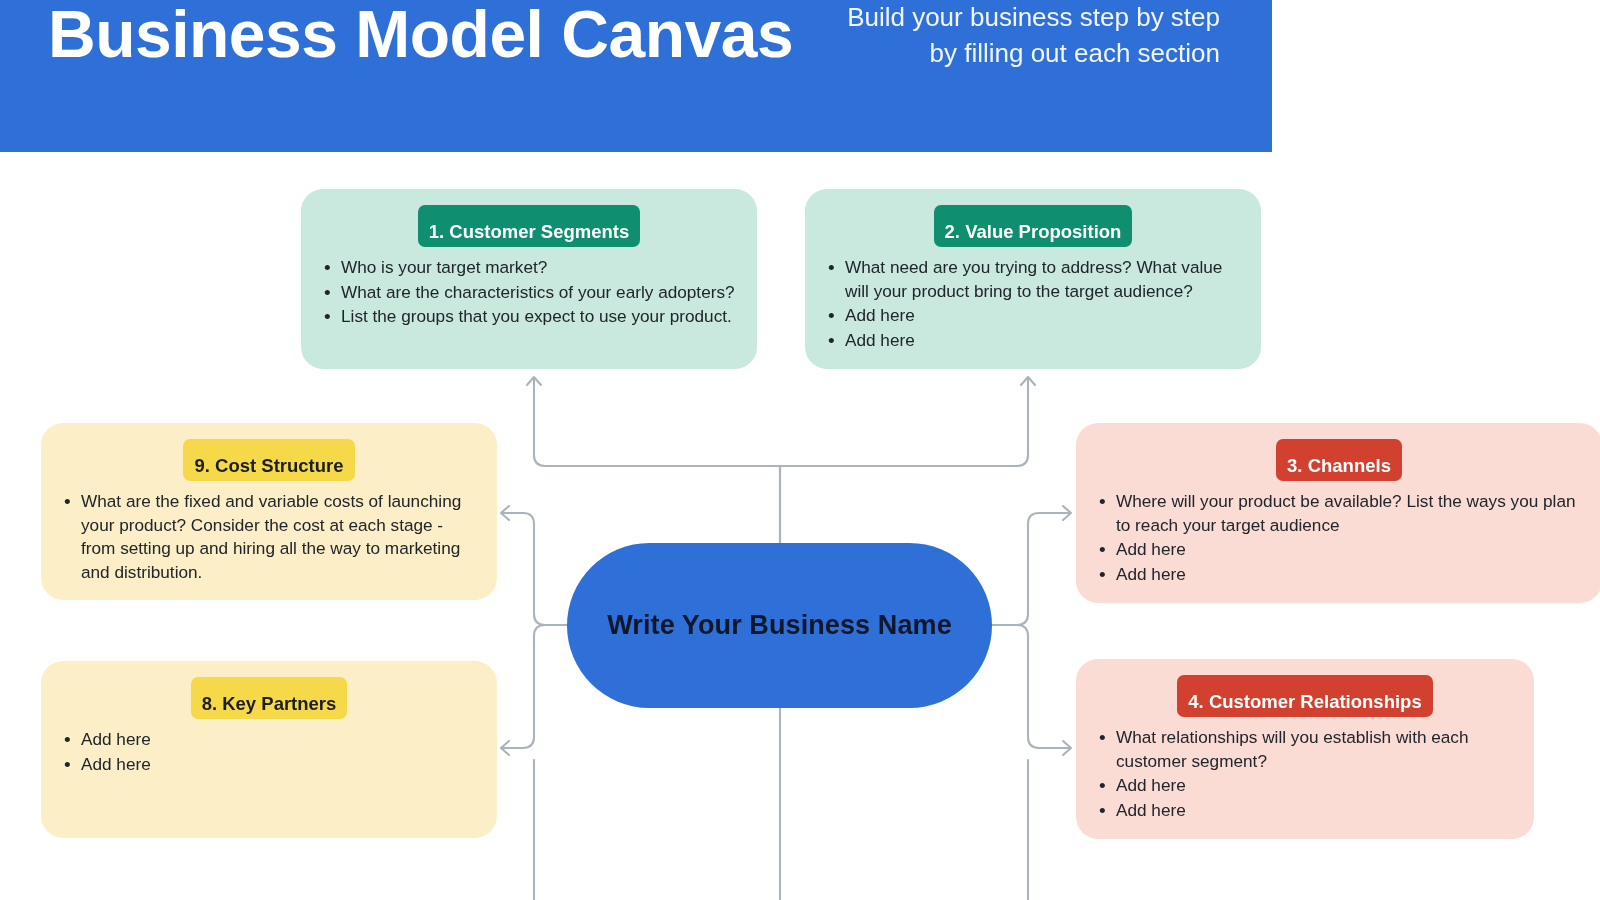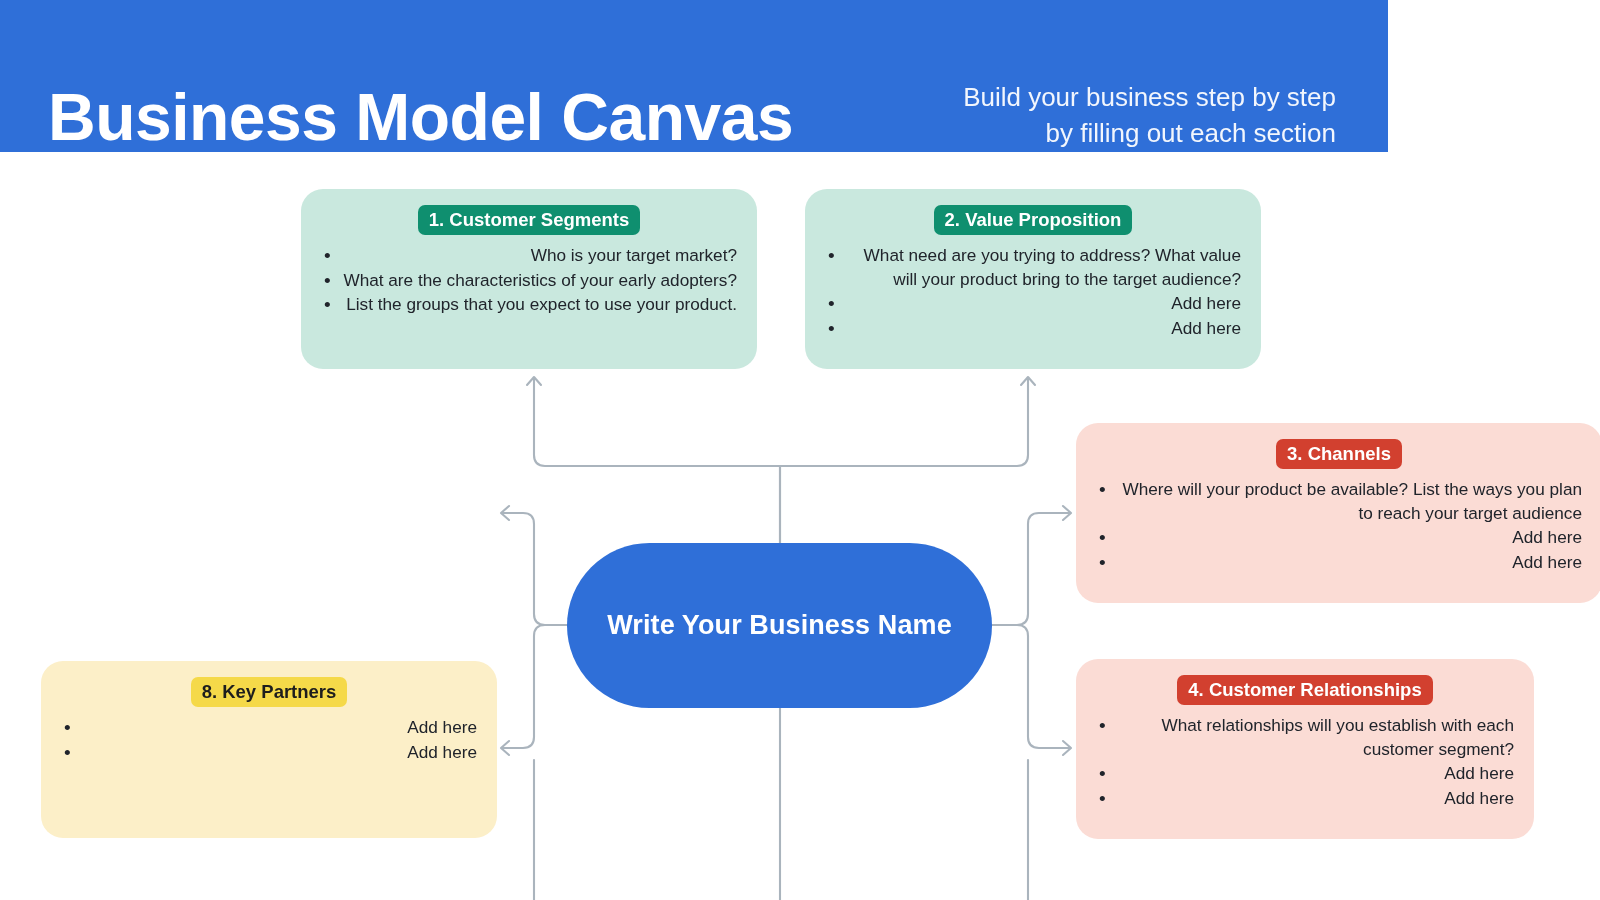--- a/index.html
+++ b/index.html
@@ -4,22 +4,22 @@
 <style>
   * { margin:0; padding:0; box-sizing:border-box; }
   html, body {
     width:1600px; height:900px; overflow:hidden; background:#ffffff;
     font-family:"Liberation Sans", sans-serif;
   }
   #stage { position:relative; width:1600px; height:900px; background:#fff; }
 
   
   .header {
-    position:absolute; left:0; top:0; width:1388px; height:152px;
-    background:#2f6fd8; display:flex; align-items:flex-end;
+    position:absolute; left:0; top:0; width:1272px; height:152px;
+    background:#2f6fd8; display:flex; align-items:flex-start;
     justify-content:space-between; padding:0 52px 0 48px;
   }
   .header-title {
     font-size:66px; font-weight:bold; color:#ffffff;
     letter-spacing:-0.5px; line-height:1.05; white-space:nowrap;
   }
   .header-subtitle {
     font-size:26px; color:#f2f6fd; line-height:1.38;
     text-align:right; white-space:pre-line;
   }
@@ -28,31 +28,31 @@
   #connectors { position:absolute; left:0; top:0; width:1600px; height:900px; }
 
   
   .card { position:absolute; border-radius:22px; padding:16px 20px 18px; }
   .card.teal   { background:#c9e8de; }
   .card.pink   { background:#fbdcd5; }
   .card.cream  { background:#fcefc8; }
 
   .badge-row { text-align:center; margin-bottom:9px; }
   .badge {
-    display:inline-block; border-radius:7px; padding:4px 11px 5px;
+    display:inline-block; border-radius:7px; padding:16px 11px 5px;
     font-size:18.5px; font-weight:bold; line-height:1.15; white-space:nowrap;
   }
   .badge.teal-b  { background:#0f8f6f; color:#ffffff; }
   .badge.red-b   { background:#d2402f; color:#ffffff; }
   .badge.yellow-b{ background:#f5d949; color:#1d1d1d; }
 
   .bullets { list-style:none; }
   .bullets li {
     position:relative; padding-left:20px; margin-bottom:1px;
-    font-size:17.2px; line-height:1.37; color:#20242b;text-align:right;
+    font-size:17.2px; line-height:1.37; color:#20242b;
   }
   .bullets li::before {
     content:"\2022"; position:absolute; left:3px; top:-1px;
     font-size:19px; line-height:1.37; color:#20242b;
   }
 
   
   #card-customer-segments { left:301px;  top:189px; width:456px; height:180px; }
   #card-value-proposition { left:805px;  top:189px; width:456px; height:180px; }
   #card-channels          { left:1076px; top:423px; width:526px; height:180px; }
@@ -60,21 +60,21 @@
   #card-cost-structure    { left:41px;   top:423px; width:456px; height:177px; }
   #card-key-partners      { left:41px;   top:661px; width:456px; height:177px; }
 
   
   #center-node {
     position:absolute; left:567px; top:543px; width:425px; height:165px;
     background:#2f6fd8; border-radius:96px;
     display:flex; align-items:center; justify-content:center;
   }
   #center-node .label {
-    font-size:27px; font-weight:bold; color:#ffffff;
+    font-size:27px; font-weight:bold; color:#0f172a;
     letter-spacing:0.1px; white-space:nowrap;
   }
 </style>
 </head>
 <body>
 
 <div id="stage">
 
   <div class="header">
     <div class="header-title">Business Model Canvas</div>
@@ -144,20 +144,28 @@
     <div class="badge-row">
       <span class="badge red-b">4. Customer Relationships</span>
     </div>
     <ul class="bullets">
       <li>What relationships will you establish with each customer segment?</li>
       <li>Add here</li>
       <li>Add here</li>
     </ul>
   </div>
 
+  <div class="card cream" id="card-cost-structure">
+    <div class="badge-row">
+      <span class="badge yellow-b">9. Cost Structure</span>
+    </div>
+    <ul class="bullets">
+      <li>What are the fixed and variable costs of launching your product? Consider the cost at each stage - from setting up and hiring all the way to marketing and distribution.</li>
+    </ul>
+  </div>
 
   <div class="card cream" id="card-key-partners">
     <div class="badge-row">
       <span class="badge yellow-b">8. Key Partners</span>
     </div>
     <ul class="bullets">
       <li>Add here</li>
       <li>Add here</li>
     </ul>
   </div>

